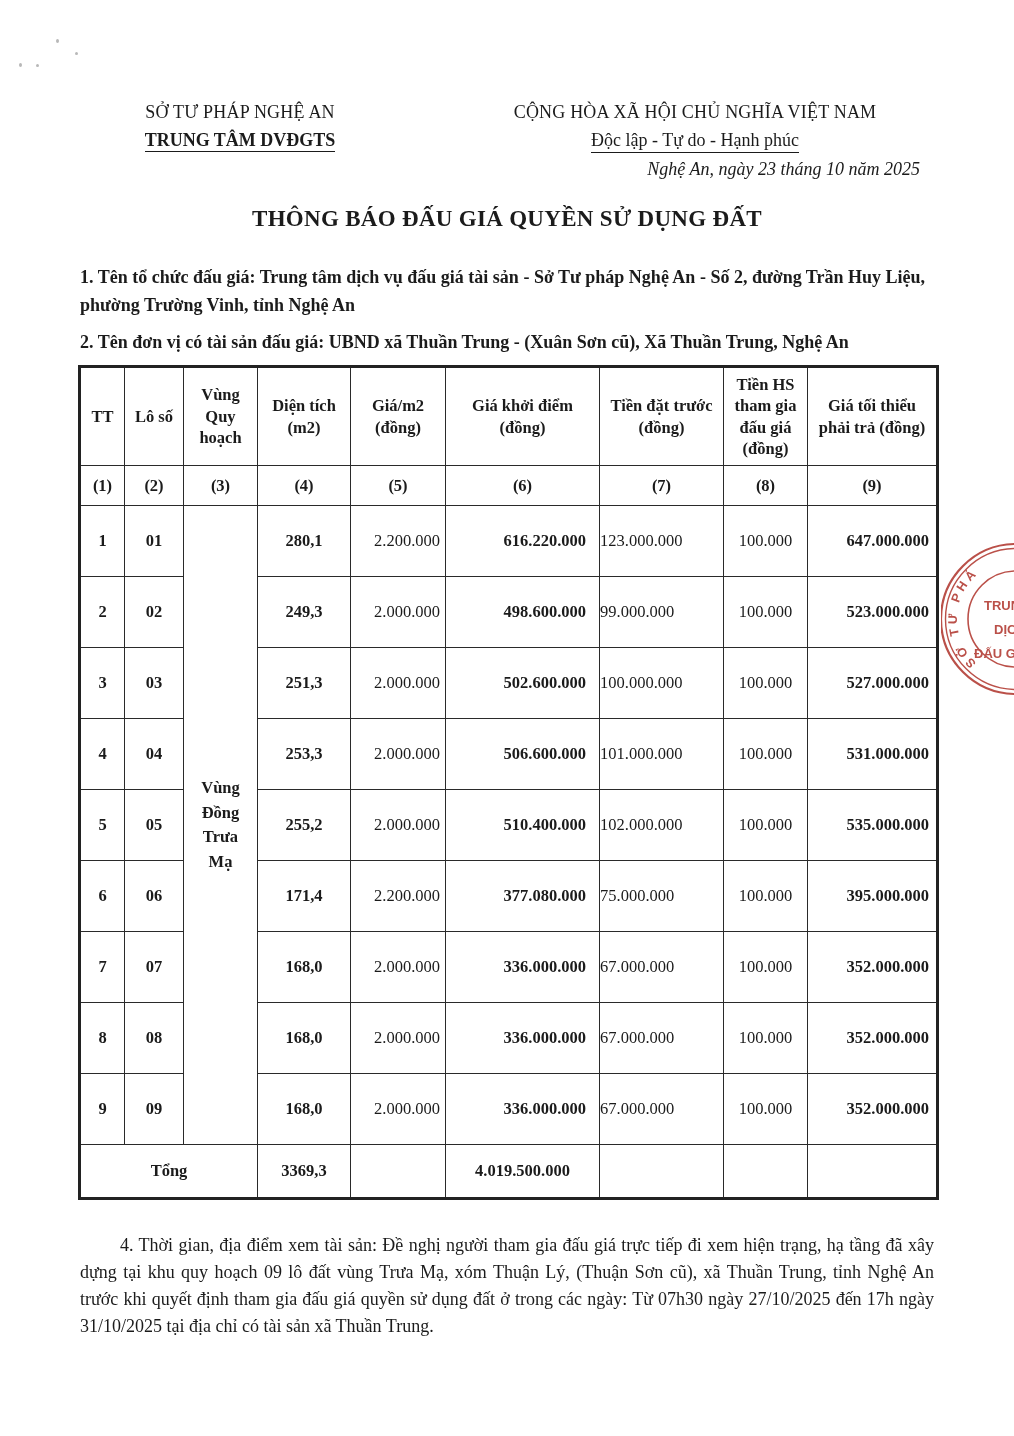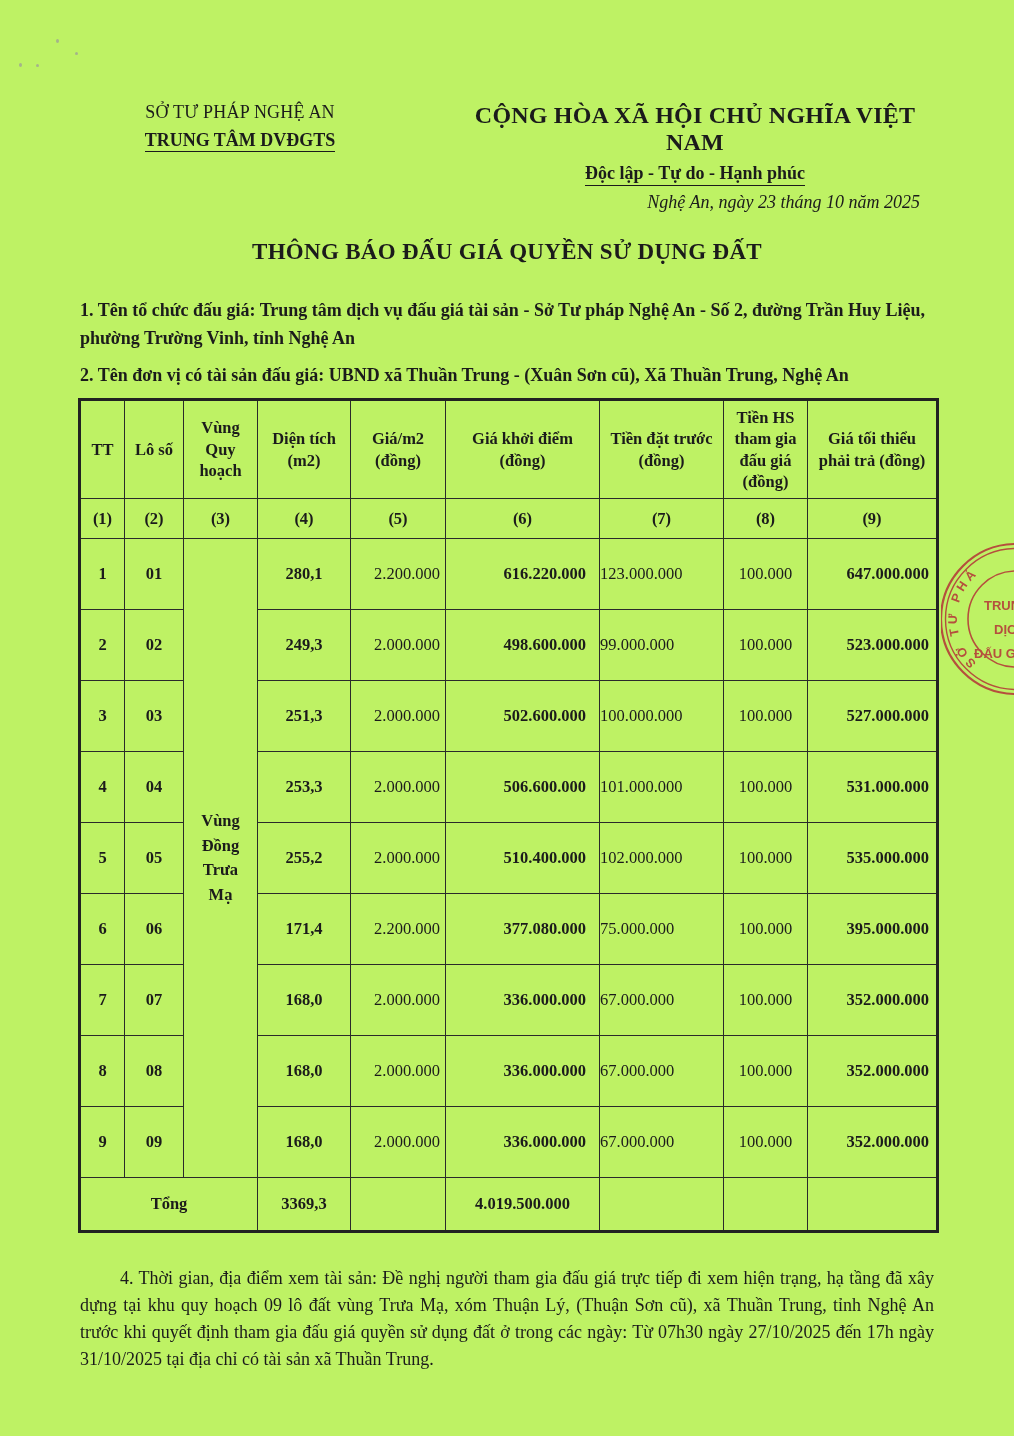--- a/index.html
+++ b/index.html
@@ -2,21 +2,21 @@
 <html><head>
 <meta charset="utf-8">
 <style>
   * { margin: 0; padding: 0; box-sizing: border-box; }
   html, body { background: #e8e8e8; }
   .page {
     position: relative;
     width: 1014px;
     height: 1436px;
     margin: 0 auto;
-    background: #bef264;
+    background: #ffffff;
     color: #1b1b1b;
     font-family: "Liberation Serif", "DejaVu Serif", serif;
     overflow: hidden;
   }
   .speck { position: absolute; background: #9a9a9a; border-radius: 50%; opacity: .7; }
 
   
   .doc-header {
     display: flex;
     padding-top: 102px;
@@ -29,22 +29,22 @@
   }
   .national-block {
     width: 470px;
     margin-left: 40px;
     text-align: center;
   }
   .org-name { font-size: 18px; letter-spacing: .2px; }
   .org-unit { font-size: 18px; font-weight: bold; margin-top: 7px; }
   .org-unit span { border-bottom: 1.5px solid #1b1b1b; padding-bottom: 1px; }
   .doc-number { font-size: 17.5px; font-style: italic; margin-top: 6px; }
-  .nat-motto-1 { font-size: 24px; font-weight: bold; letter-spacing: .2px; }
-  .nat-motto-2 { font-size: 18px; font-weight: bold; margin-top: 7px; }
+  .nat-motto-1 { font-size: 18px; font-weight: normal; letter-spacing: .2px; }
+  .nat-motto-2 { font-size: 18px; font-weight: normal; margin-top: 7px; }
   .nat-motto-2 span { border-bottom: 1.8px solid #1b1b1b; padding-bottom: 2px; }
   .nat-date { font-size: 18px; font-style: italic; margin-top: 8px; text-align: right; padding-right: 10px; }
 
   
   .doc-title {
     text-align: center;
     font-size: 23px;
     font-weight: bold;
     margin-top: 26px;
     letter-spacing: .3px;

